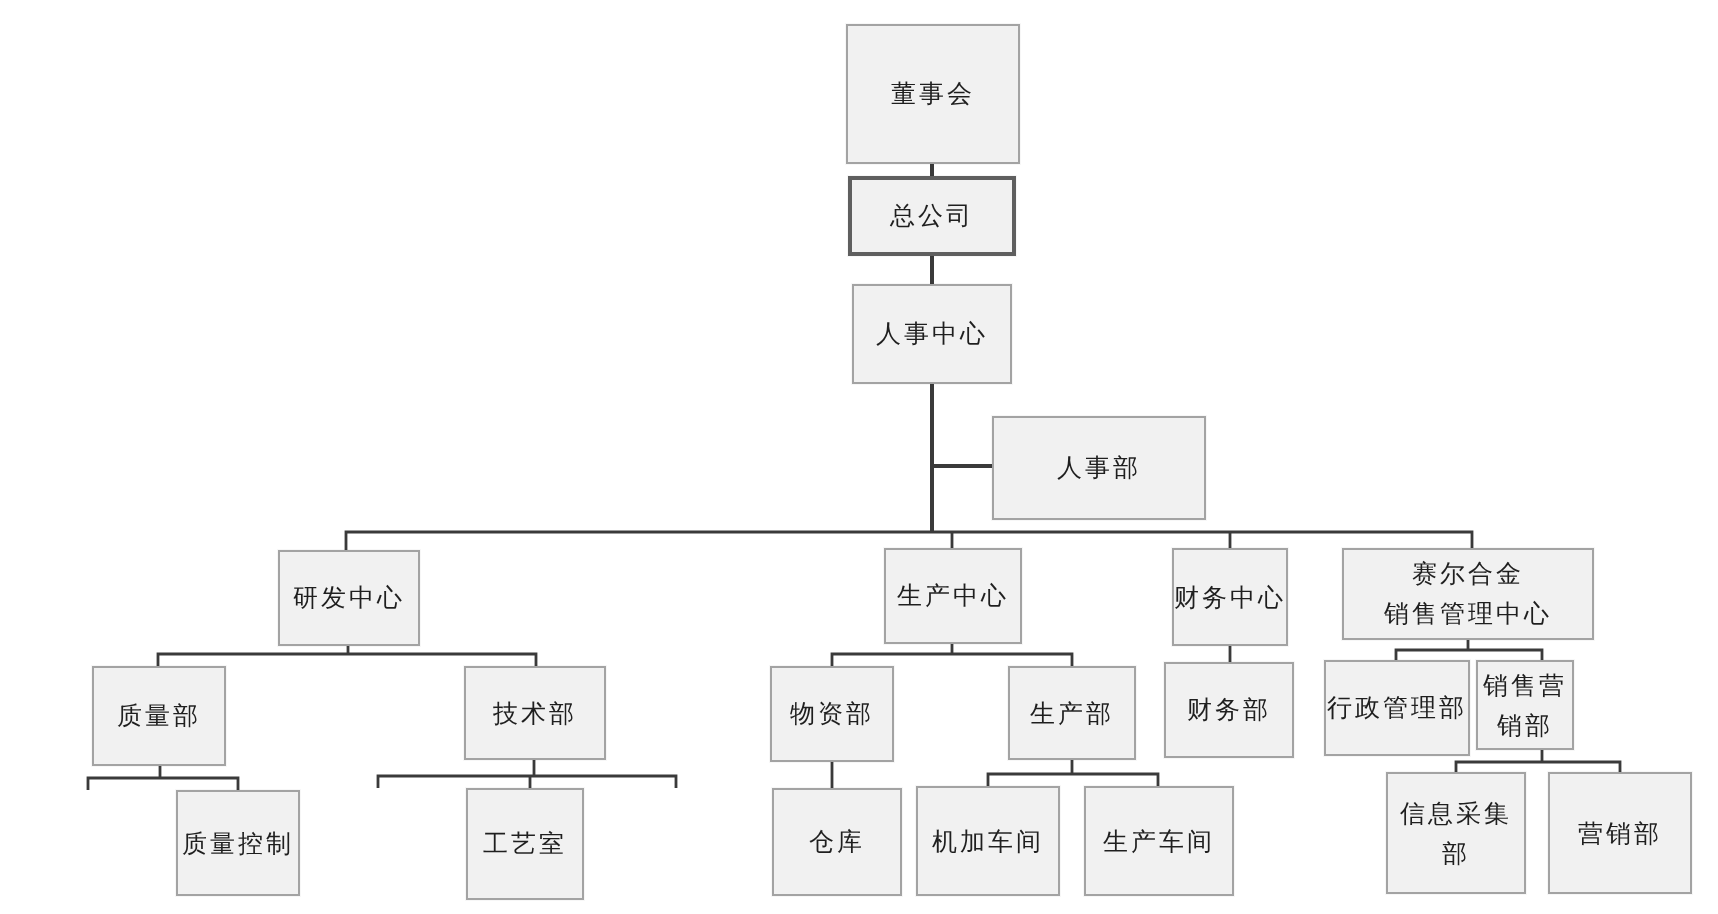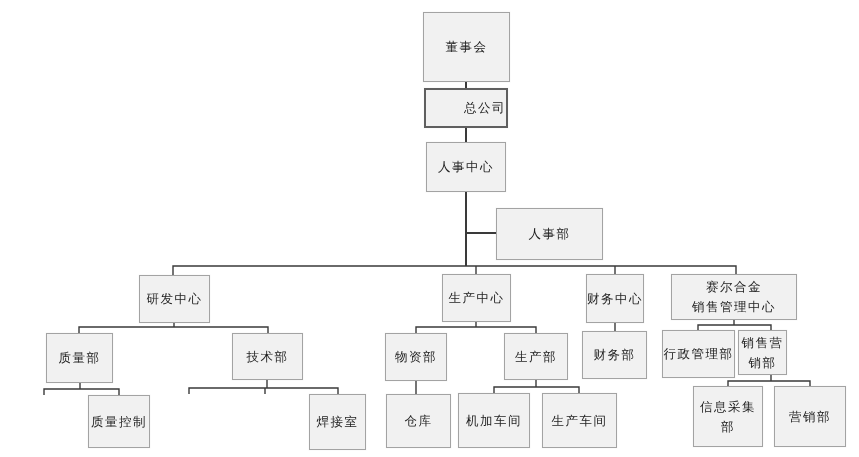--- a/index.html
+++ b/index.html
@@ -31,21 +31,20 @@
     align-items: center; justify-content: center;
     text-align: center;
     color: var(--text-color, #1f1f1f);
     font-size: 12.5px;
     letter-spacing: 1.5px;
     line-height: 1.6;
     box-shadow: 0 0 0 0.5px rgba(0,0,0,0.03);
   }
   .node.emphasis {
     border: 2px solid var(--root-border, #5f5f5f);
-    align-items: flex-end;
   }
 </style>
 </head>
 <body>
 
 <div class="stage">
 
   <svg class="wires" viewBox="0 0 859 457" xmlns="http://www.w3.org/2000/svg">
     <path class="wire wire-thick" d="M466 82 L466 88"></path>
     <path class="wire wire-thick" d="M466 128 L466 142"></path>
@@ -100,24 +99,24 @@
 
   <div class="node" style="left:88px;top:395px;width:62px;height:53px">
     <span>质量控制</span>
   </div>
 
   <div class="node" style="left:232px;top:333px;width:71px;height:47px">
     <span>技术部</span>
   </div>
 
 
+  <div class="node" style="left:233px;top:394px;width:59px;height:56px">
+    <span>工艺室</span>
+  </div>
 
-  <div class="node" style="left:309px;top:394px;width:57px;height:56px">
-    <span>焊接室</span>
-  </div>
 
   <div class="node" style="left:442px;top:274px;width:69px;height:48px">
     <span>生产中心</span>
   </div>
 
   <div class="node" style="left:385px;top:333px;width:62px;height:48px">
     <span>物资部</span>
   </div>
 
   <div class="node" style="left:386px;top:394px;width:65px;height:54px">

